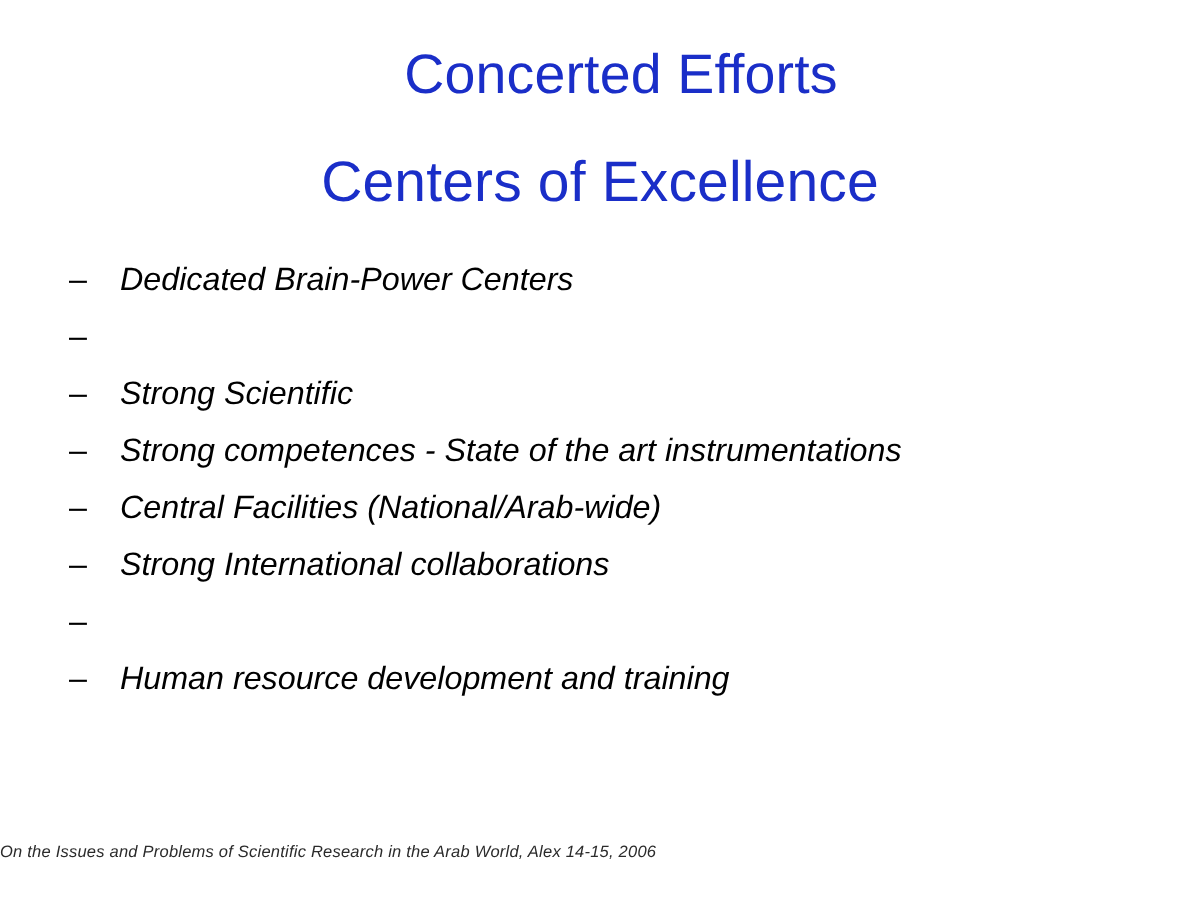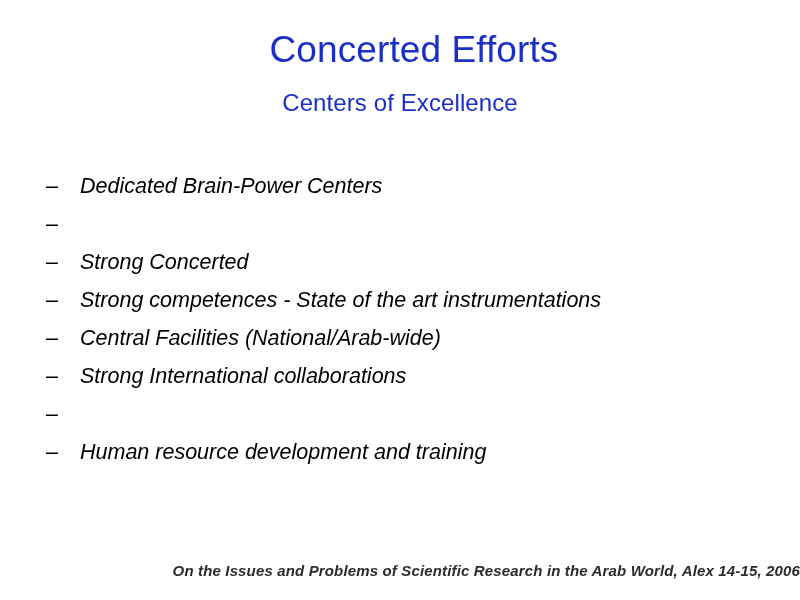--- a/index.html
+++ b/index.html
@@ -32,27 +32,27 @@
     font-weight: 400;
     font-style: normal;
     color: #1a2ec8;
     line-height: 1.1;
     letter-spacing: 0.1px;
     margin: 0;
     padding-left: 28px;
   }
   .slide-subtitle {
     font-family: "Liberation Sans", sans-serif;
-    font-size: 24px;
+    font-size: 38px;
     font-weight: 400;
     font-style: normal;
     color: #1a2ec8;
     line-height: 1.1;
     letter-spacing: 0.1px;
-    margin: 0;
+    margin: 12px;
     padding-top: 19px;
   }
   .bullet-list {
     position: absolute;
     top: 176px;
     left: 46px;
     right: 20px;
     margin: 0;
     padding: 0;
     list-style: none;
@@ -79,25 +79,25 @@
   .bullet-text {
     flex: 1 1 auto;
     line-height: 1;
     font-style: italic;
   }
   .footer {
     position: absolute;
     left: 0;
     right: 0;
     top: 562px;
-    text-align: right;
+    text-align: left;
     font-family: "Liberation Sans", sans-serif;
     font-style: italic;
-    font-weight: 700;
-    font-size: 15px;
+    font-weight: 400;
+    font-size: 11px;
     color: #2b2b2b;
     letter-spacing: 0.15px;
     white-space: nowrap;
   }
 </style>
 </head>
 <body>
 
 <div class="slide">
 
@@ -109,21 +109,21 @@
   <ul class="bullet-list">
     <li class="bullet-item">
       <span class="bullet-marker">–</span>
       <span class="bullet-text">Dedicated Brain-Power Centers</span>
     </li>
     <li class="bullet-item">
       <span class="bullet-marker">–</span>
     </li>
     <li class="bullet-item">
       <span class="bullet-marker">–</span>
-      <span class="bullet-text">Strong Concerted</span>
+      <span class="bullet-text">Strong Scientific</span>
     </li>
     <li class="bullet-item">
       <span class="bullet-marker">–</span>
       <span class="bullet-text">Strong competences - State of the art instrumentations</span>
     </li>
     <li class="bullet-item">
       <span class="bullet-marker">–</span>
       <span class="bullet-text">Central Facilities (National/Arab-wide)</span>
     </li>
     <li class="bullet-item">

